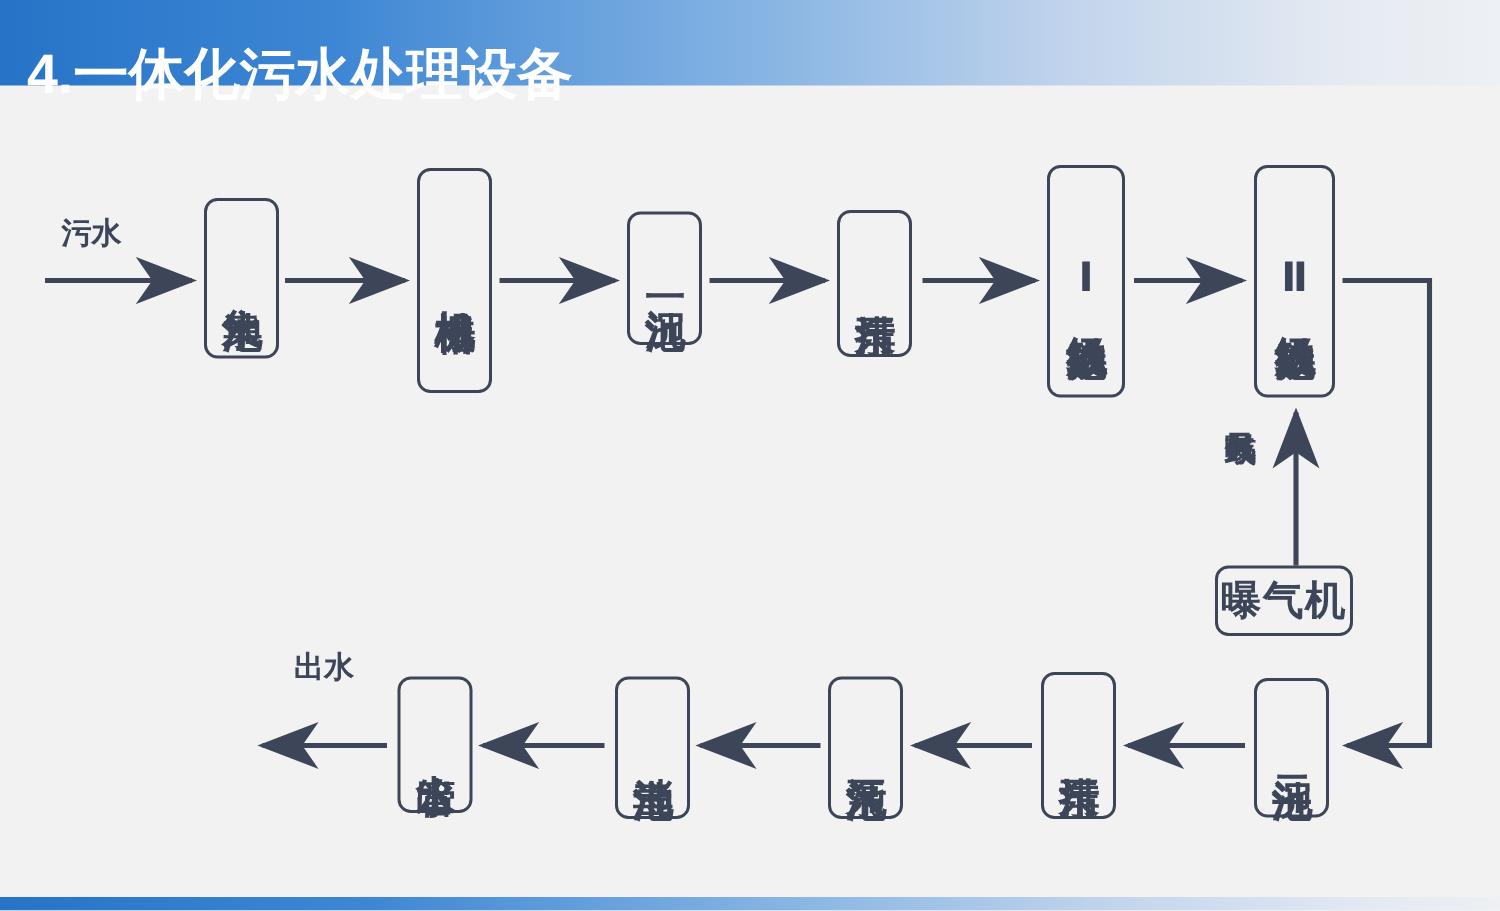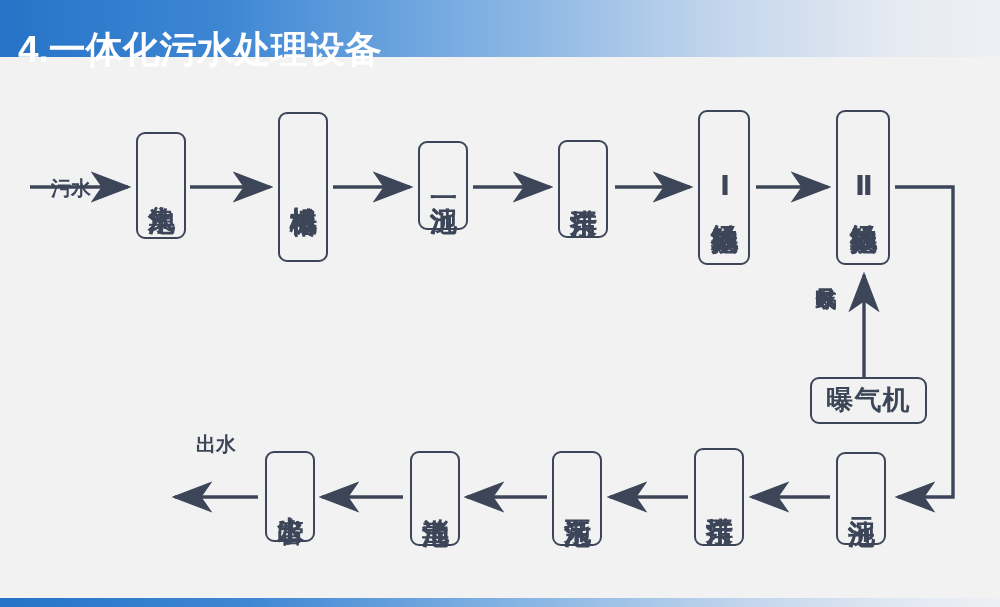--- a/index.html
+++ b/index.html
@@ -138,21 +138,21 @@
       <line x1="830" y1="440" x2="752" y2="440" marker-end="url(#arrL)"></line>
       <line x1="688" y1="440" x2="610" y2="440" marker-end="url(#arrL)"></line>
       <line x1="547" y1="440" x2="467" y2="440" marker-end="url(#arrL)"></line>
       <line x1="403" y1="440" x2="322" y2="440" marker-end="url(#arrL)"></line>
       <line x1="258" y1="440" x2="175" y2="440" marker-end="url(#arrL)"></line>
 
       <line x1="864" y1="320" x2="864" y2="218" marker-end="url(#arrU)"></line>
     </g>
   </svg>
 
-  <div class="caption" style="left:51px; top:85px;margin-top:33px;">污水</div>
+  <div class="caption" style="left:41px; top:85px;">污水</div>
 
   <div class="caption vertical" style="left:816px; top:215px;">鼓风曝气</div>
 
   <div class="caption" style="left:196px; top:374px;">出水</div>
 
   <div class="node vertical" style="left:136px; top:75px; width:50px; height:107px;">
     <span class="vtext">集水池</span>
   </div>
 
   <div class="node vertical" style="left:278px; top:55px; width:50px; height:150px;">
@@ -168,21 +168,21 @@
   </div>
 
   <div class="node vertical" style="left:698px; top:53px; width:52px; height:155px;">
     <span class="vtext">Ⅰ级接触池</span>
   </div>
 
   <div class="node vertical" style="left:836px; top:53px; width:54px; height:155px;">
     <span class="vtext">Ⅱ级接触池</span>
   </div>
 
-  <div class="node horizontal" style="left:810px; top:320px; width:117px; height:47px;">
+  <div class="node horizontal" style="left:810px; top:320px; width:92px; height:47px;">
     <span class="htext">曝气机</span>
   </div>
 
   <div class="node vertical" style="left:836px; top:395px; width:50px; height:93px;">
     <span class="vtext">二沉池</span>
   </div>
 
   <div class="node vertical" style="left:694px; top:391px; width:50px; height:98px;">
     <span class="vtext">排污泵</span>
   </div>

